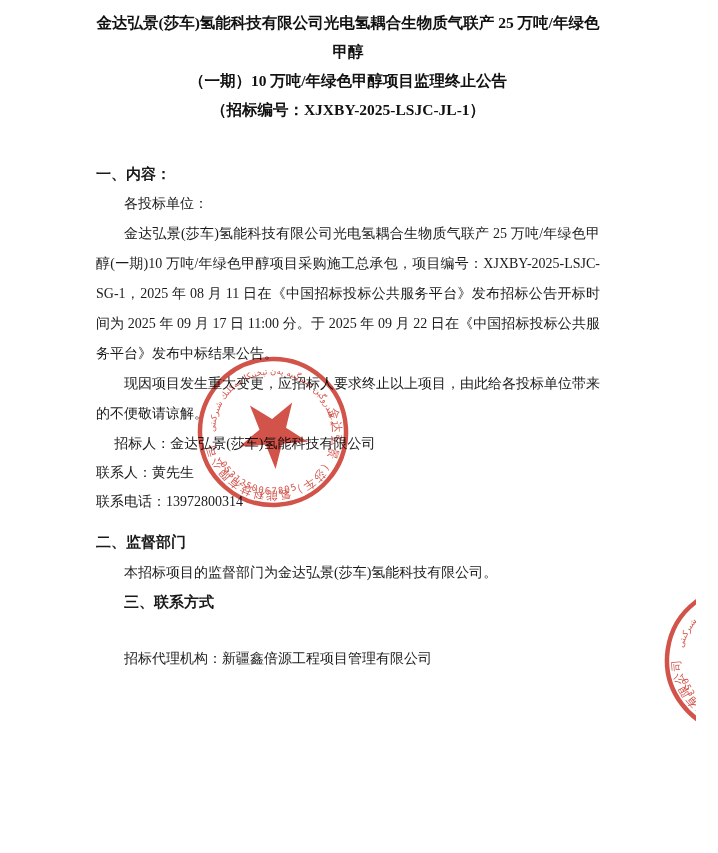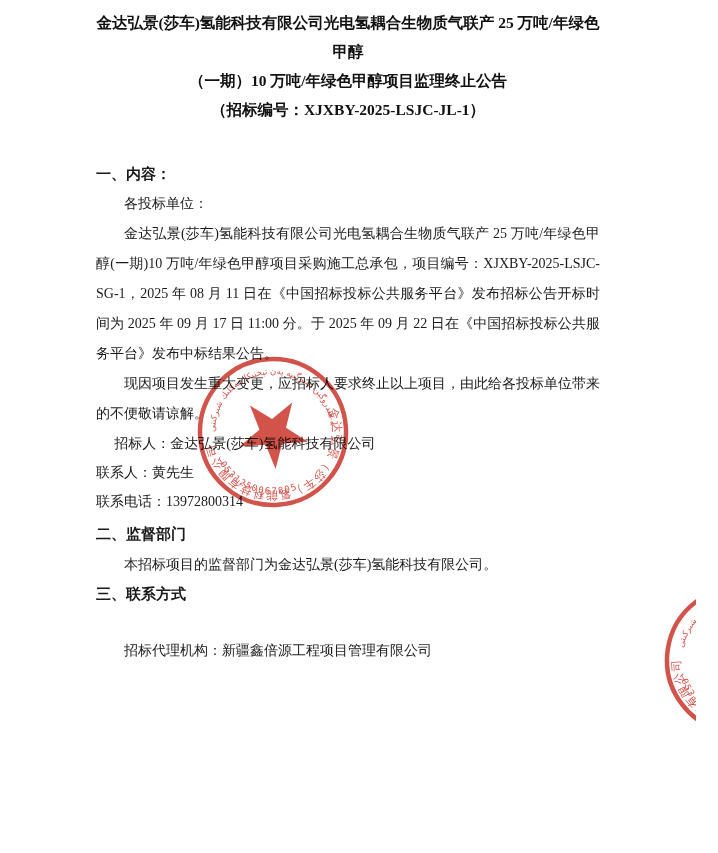--- a/index.html
+++ b/index.html
@@ -22,22 +22,22 @@
     line-height:29px;
     color:#111;
   }
   .h-sec{
     font-weight:bold;
     font-size:15px;
     margin:0;
     line-height:28px;
   }
   .h1{margin-top:36px;}
-  .h2{margin-top:4px;}
-  .h3{margin-top:0px;}
+  .h2{margin-top:12px;}
+  .h3{margin-top:0px;margin-left:28px;}
   .body-line{
     font-size:14px;
     line-height:30px;
     margin:0;
     white-space:pre-wrap;
   }
   .salutation{text-indent:2em;margin-top:1px;}
   .para{
     font-size:14px;
     line-height:30px;

